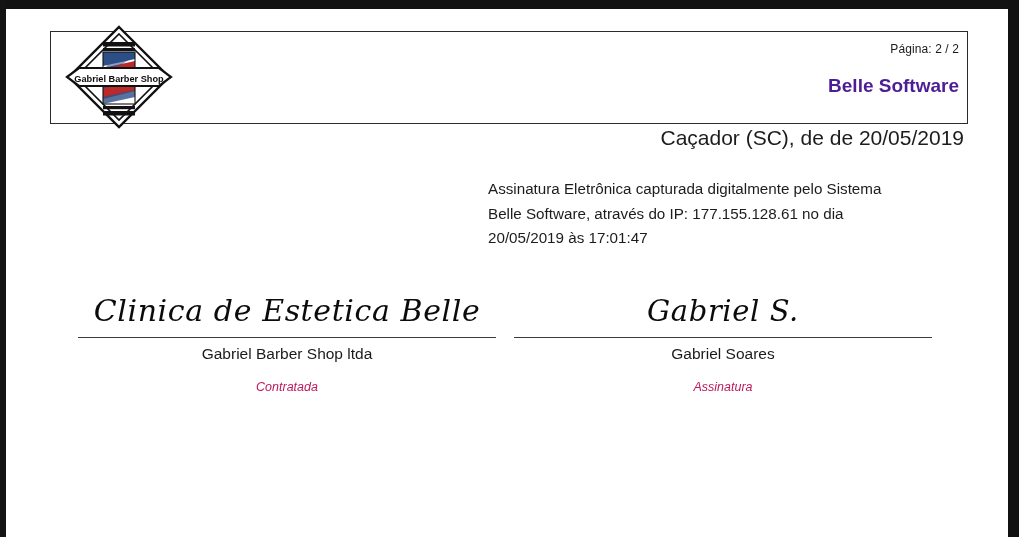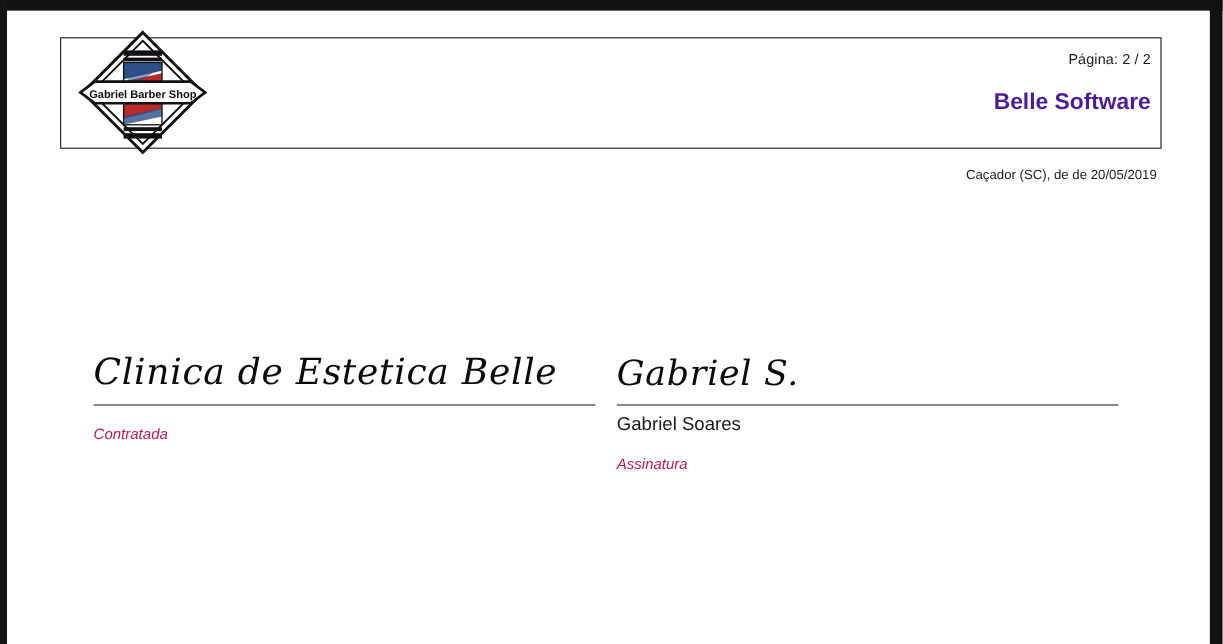--- a/index.html
+++ b/index.html
@@ -86,24 +86,24 @@
     font-size: 19px;
     font-weight: bold;
     color: #4c1d95;
     white-space: nowrap;
   }
 
   
   .city-line {
     position: absolute;
     left: 480px;
-    top: 131px;
+    top: 117px;
     width: 478px;
     text-align: right;
-    font-size: 11px;
+    font-size: 21px;
     color: #1c1c1c;
     white-space: nowrap;
   }
 
   .statement {
     position: absolute;
     left: 482px;
     top: 168px;
     width: 476px;
     font-size: 15.2px;
@@ -111,20 +111,21 @@
     color: #1c1c1c;
     text-align: justify;
   }
   .statement .last-line { text-align: left; }
 
   
   .sig-block {
     position: absolute;
     top: 276px;
     width: 418px;
+    text-align: center;
   }
   .sig-left  { left: 72px; }
   .sig-right { left: 508px; }
 
   .sig-script {
     height: 52px;
     font-family: "DejaVu Serif", serif;
     font-style: italic;
     font-size: 30px;
     color: #0b0b0b;
@@ -209,24 +210,30 @@
       </div>
 
       <div class="header-right">
         <div class="page-counter">Página: 2 / 2</div>
         <div class="brand-name">Belle Software</div>
       </div>
     </div>
 
     <div class="city-line">Caçador (SC),  de  de 20/05/2019</div>
 
+    <div class="statement">
+      <div>Assinatura Eletrônica capturada digitalmente pelo Sistema</div>
+      <div>Belle Software, através do IP: 177.155.128.61 no dia</div>
+      <div class="last-line">20/05/2019 às 17:01:47</div>
+    </div>
 
     <div class="sig-block sig-left">
       <div class="sig-script">Clinica de Estetica Belle</div>
       <div class="sig-rule"></div>
+      <div class="sig-name">Gabriel Barber Shop ltda</div>
       <div class="sig-role">Contratada</div>
     </div>
 
     <div class="sig-block sig-right">
       <div class="sig-script">Gabriel S.</div>
       <div class="sig-rule"></div>
       <div class="sig-name">Gabriel Soares</div>
       <div class="sig-role">Assinatura</div>
     </div>
 

